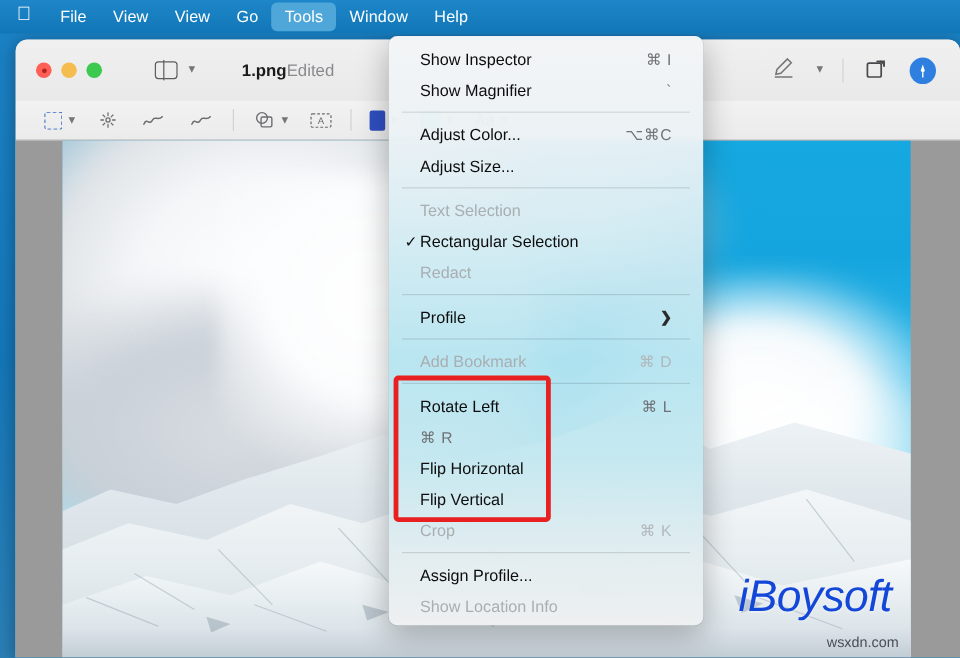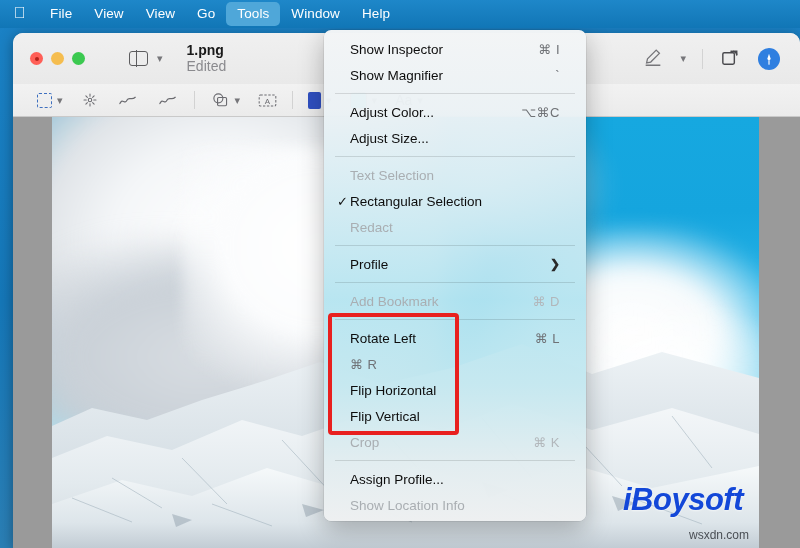--- a/index.html
+++ b/index.html
@@ -75,22 +75,22 @@
     border: 1.6px solid #5d5d5f; border-radius: 3px;
     position: relative;
   }
   .sb-icon::after {
     content:""; position:absolute; left: 5.5px; top:-1.6px; bottom:-1.6px;
     width:1.6px; background:#5d5d5f;
   }
   .chev { font-size: 11px; color:#76767a; line-height:1; }
 
   .doc-title {
-    margin-left: 24px;
-    display:flex; flex-direction: column; justify-content:center;
+    margin-left: 39px;
+    display:flex; flex-direction: row; justify-content:center;
     line-height: 1.12;
   }
   .doc-name { font-size: 14px; font-weight: bold; color:#1a1a1a; }
   .doc-state { font-size: 14px; color:#8a8a8e; }
 
   .tb-right {
     margin-left: auto; display:flex; align-items:center; gap: 16px;
     padding-right: 6px;
   }
   .tb-sep { width:1px; height:20px; background:#d3d3d3; }
@@ -164,21 +164,21 @@
     position:absolute; left:540px; top:180px; width:200px; height:130px;
     background: radial-gradient(ellipse at 40% 60%, #ffffff 0%, rgba(255,255,255,0) 72%);
     filter: blur(6px);
   }
   
   .mtns { position:absolute; left:0; right:0; bottom:0; height:240px; }
   .mtns svg { display:block; width:100%; height:100%; }
 
   .watermark {
     position:absolute; right:16px; bottom:30px;
-    font-size: 31px; font-weight: bold; font-style: italic;
+    font-size: 37px; font-weight: normal; font-style: italic;
     color:#1347d8; letter-spacing:-0.5px;
     text-shadow: 0 1px 2px rgba(255,255,255,.55);
   }
   .wm-sub {
     position:absolute; right:10px; bottom:6px;
     font-size: 12px; color:#4a4f55;
   }
 
   
   .menu {

